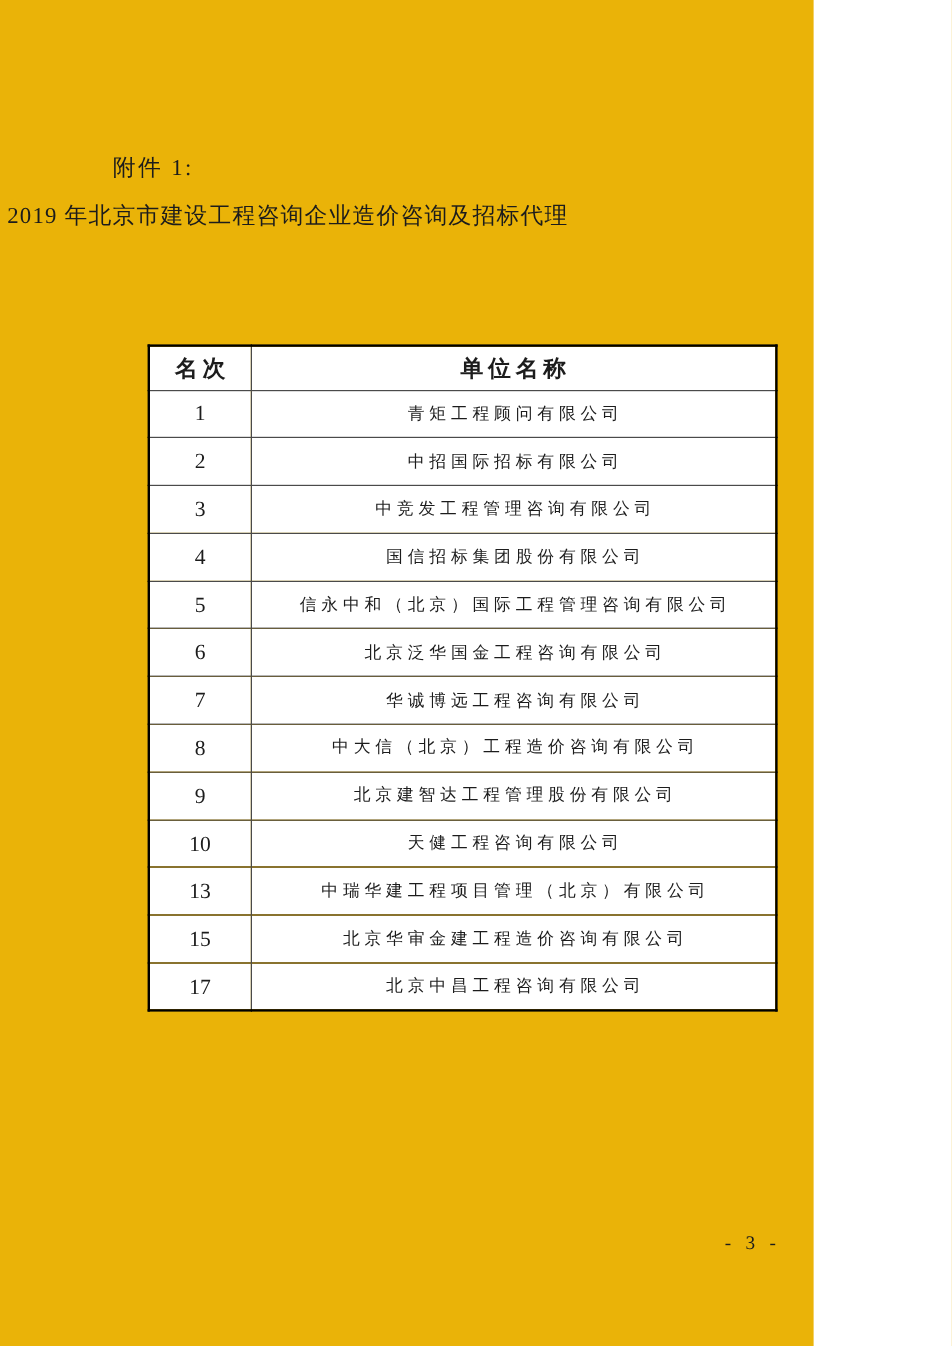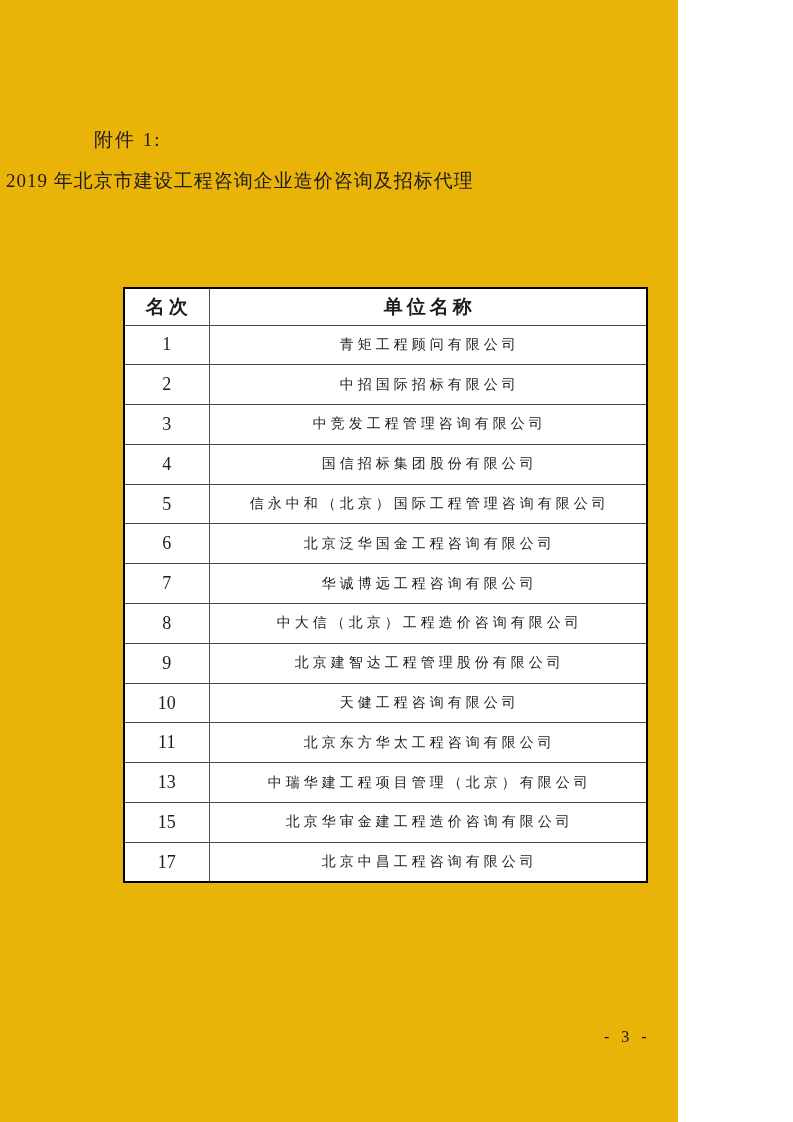--- a/index.html
+++ b/index.html
@@ -157,24 +157,20 @@
     <tr>
       <td class="rank">9</td>
       <td class="name">北京建智达工程管理股份有限公司</td>
     </tr>
 
     <tr>
       <td class="rank">10</td>
       <td class="name">天健工程咨询有限公司</td>
     </tr>
 
-    <tr>
-      <td class="rank">11</td>
-      <td class="name">北京东方华太工程咨询有限公司</td>
-    </tr>
 
 
     <tr>
       <td class="rank">13</td>
       <td class="name">中瑞华建工程项目管理（北京）有限公司</td>
     </tr>
 
 
     <tr>
       <td class="rank">15</td>

